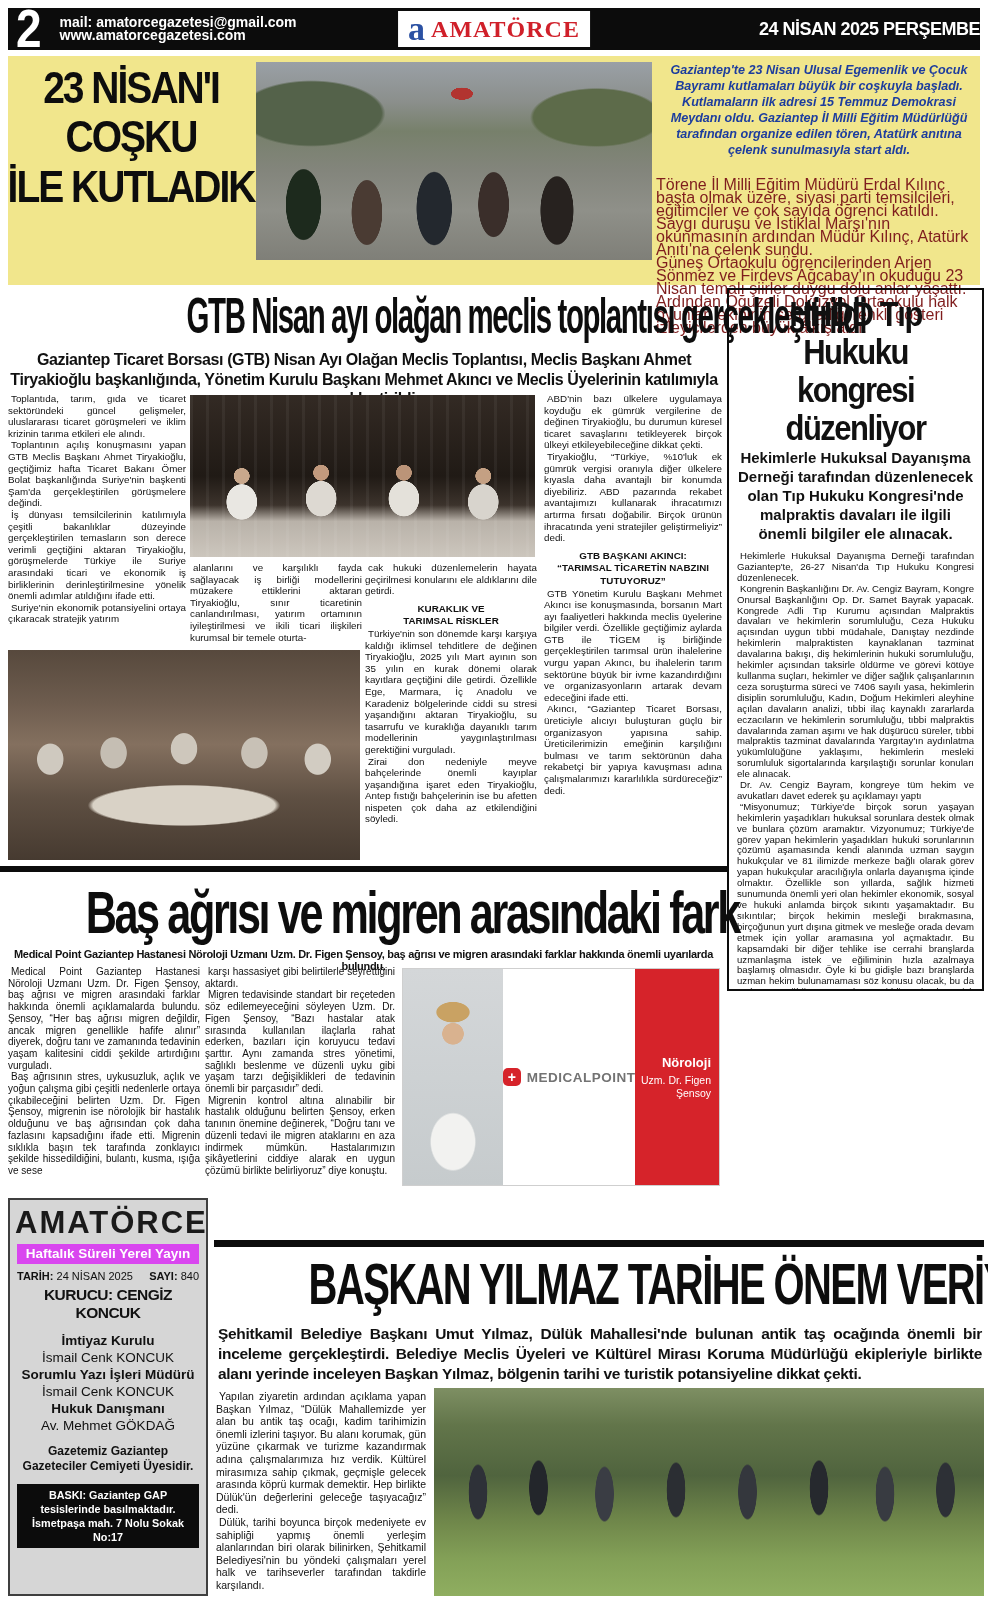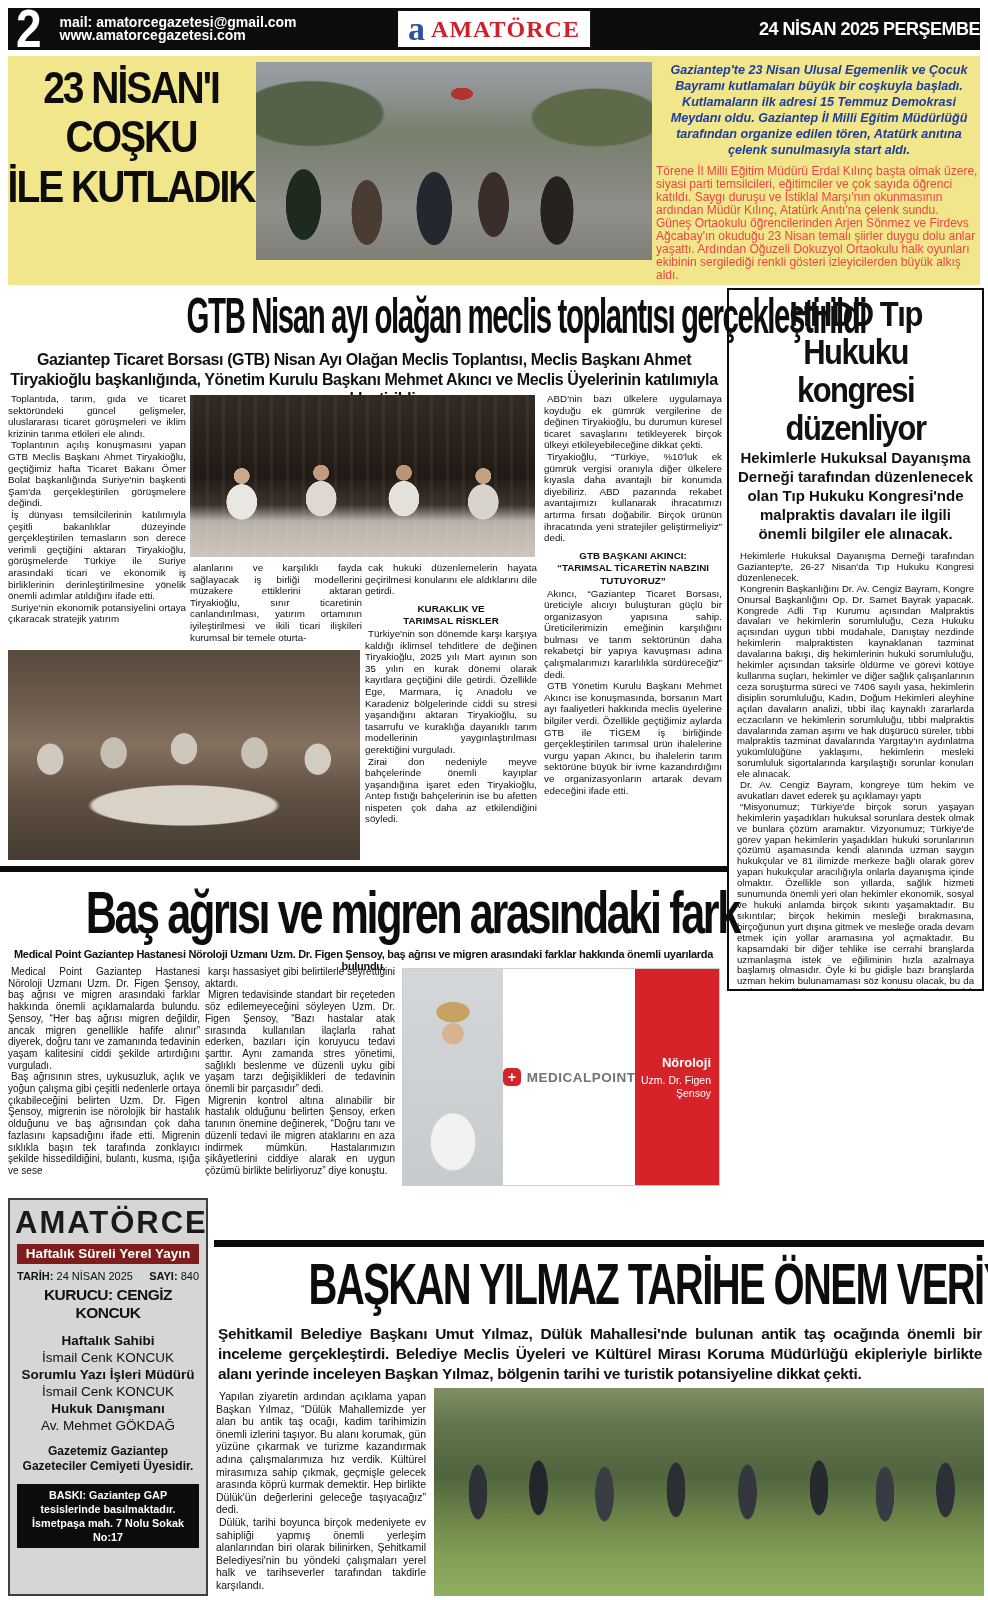--- a/index.html
+++ b/index.html
@@ -22,21 +22,21 @@
             letter-spacing:-0.5px;white-space:nowrap;}
 
   
   .yellow{left:8px;top:56px;width:972px;height:229px;background:#f1e68c;}
   .nisan-h{left:6px;top:64px;width:250px;text-align:center;font-weight:bold;color:#0d0d0d;
            font-size:39px;line-height:44px;letter-spacing:-2px;transform:scaleY(1.12);
            transform-origin:center top;}
   .nisan-col{left:656px;top:62px;width:326px;}
   .nisan-lead{color:#1d3d9e;font-weight:bold;font-style:italic;font-size:12.6px;line-height:16px;
               text-align:center;}
-  .nisan-body{color:#ef4444;font-size:12px;line-height:13px;margin-top:7px;text-align:left;}
+  .nisan-body{color:#7f1d1d;font-size:16px;line-height:13px;margin-top:20px;text-align:left;}
   .nisan-body p{margin:0;}
 
   
   .photo{overflow:hidden;}
   .ph-ceremony{left:256px;top:62px;width:396px;height:198px;background:
     radial-gradient(ellipse 18px 10px at 52% 16%, #b23430 60%, transparent 62%),
     radial-gradient(ellipse 30px 60px at 12% 72%, #1d2a1d 58%, transparent 60%),
     radial-gradient(ellipse 26px 55px at 28% 76%, #4a3b33 58%, transparent 60%),
     radial-gradient(ellipse 30px 62px at 45% 74%, #23282e 58%, transparent 60%),
     radial-gradient(ellipse 26px 55px at 60% 72%, #3a2e2a 58%, transparent 60%),
@@ -124,21 +124,21 @@
   .mp-red{width:88px;height:100%;background:#d6232a;color:#fff;display:flex;flex-direction:column;
           justify-content:center;align-items:flex-end;padding:0 8px 0 4px;box-sizing:border-box;
           text-align:right;}
   .mp-dept{font-weight:bold;font-size:13px;margin-bottom:4px;}
   .mp-doc{font-size:10.5px;line-height:13px;}
 
   
   .mast{left:8px;top:1198px;width:200px;height:398px;background:#d6d6d6;border:2px solid #3f3f3f;
         box-sizing:border-box;text-align:center;padding:6px 5px;overflow:hidden;}
   .mast-title{font-weight:bold;font-size:31px;letter-spacing:2px;line-height:34px;color:#1a1a1a;}
-  .mast-bar{background:#7f1d1d;color:#fff;font-weight:bold;font-size:13.5px;line-height:20px;
+  .mast-bar{background:#d946ef;color:#fff;font-weight:bold;font-size:13.5px;line-height:20px;
             margin:4px 2px;}
   .mast-date{display:flex;justify-content:space-between;font-size:11px;padding:2px 2px;}
   .mast-date b{font-weight:bold;}
   .mast-founder{font-weight:bold;font-size:15.5px;letter-spacing:-0.5px;margin:2px 0 10px 0;}
   .mast-role-t{font-weight:bold;font-size:13.5px;line-height:17px;}
   .mast-role-n{font-size:13.5px;line-height:17px;}
   .mast-addr{font-size:10.5px;line-height:13px;margin-top:14px;}
   .mast-member{font-weight:bold;font-size:12px;line-height:15px;margin-top:10px;}
   .mast-print{background:#0c0c0c;color:#fff;font-weight:bold;font-size:10.8px;line-height:14px;
               margin:10px 2px 0 2px;padding:4px 2px;}
@@ -209,22 +209,22 @@
     <p>Türkiye'nin son dönemde karşı karşıya kaldığı iklimsel tehditlere de değinen Tiryakioğlu, 2025 yılı Mart ayının son 35 yılın en kurak dönemi olarak kayıtlara geçtiğini dile getirdi. Özellikle Ege, Marmara, İç Anadolu ve Karadeniz bölgelerinde ciddi su stresi yaşandığını aktaran Tiryakioğlu, su tasarrufu ve kuraklığa dayanıklı tarım modellerinin yaygınlaştırılması gerektiğini vurguladı.</p>
     <p>Zirai don nedeniyle meyve bahçelerinde önemli kayıplar yaşandığına işaret eden Tiryakioğlu, Antep fıstığı bahçelerinin ise bu afetten nispeten çok daha az etkilendiğini söyledi.</p>
   </div>
 
   <div class="abs news gtb-c4">
     <p>ABD'nin bazı ülkelere uygulamaya koyduğu ek gümrük vergilerine de değinen Tiryakioğlu, bu durumun küresel ticaret savaşlarını tetikleyerek birçok ülkeyi etkileyebileceğine dikkat çekti.</p>
     <p>Tiryakioğlu, “Türkiye, %10'luk ek gümrük vergisi oranıyla diğer ülkelere kıyasla daha avantajlı bir konumda diyebiliriz. ABD pazarında rekabet avantajımızı kullanarak ihracatımızı artırma fırsatı doğabilir. Birçok ürünün ihracatında yeni stratejiler geliştirmeliyiz” dedi.</p>
     <p class="nh">GTB BAŞKANI AKINCI:</p>
     <p class="nh2">“TARIMSAL TİCARETİN NABZINI</p>
     <p class="nh2">TUTUYORUZ”</p>
+    <p>GTB Yönetim Kurulu Başkanı Mehmet Akıncı ise konuşmasında, borsanın Mart ayı faaliyetleri hakkında meclis üyelerine bilgiler verdi. Özellikle geçtiğimiz aylarda GTB ile TİGEM iş birliğinde gerçekleştirilen tarımsal ürün ihalelerine vurgu yapan Akıncı, bu ihalelerin tarım sektörüne büyük bir ivme kazandırdığını ve organizasyonların artarak devam edeceğini ifade etti.</p>
     <p>Akıncı, “Gaziantep Ticaret Borsası, üreticiyle alıcıyı buluşturan güçlü bir organizasyon yapısına sahip. Üreticilerimizin emeğinin karşılığını bulması ve tarım sektörünün daha rekabetçi bir yapıya kavuşması adına çalışmalarımızı kararlılıkla sürdüreceğiz” dedi.</p>
-    <p>GTB Yönetim Kurulu Başkanı Mehmet Akıncı ise konuşmasında, borsanın Mart ayı faaliyetleri hakkında meclis üyelerine bilgiler verdi. Özellikle geçtiğimiz aylarda GTB ile TİGEM iş birliğinde gerçekleştirilen tarımsal ürün ihalelerine vurgu yapan Akıncı, bu ihalelerin tarım sektörüne büyük bir ivme kazandırdığını ve organizasyonların artarak devam edeceğini ifade etti.</p>
   </div>
 
   <div class="abs photo ph-meeting"></div>
 
   <div class="abs hhdd">
     <div class="hhdd-title">
       <div>HHDD Tıp Hukuku</div>
       <div>kongresi</div>
       <div>düzenliyor</div>
     </div>
@@ -266,21 +266,21 @@
   </div>
 
   <div class="abs mast">
     <div class="mast-title">AMATÖRCE</div>
     <div class="mast-bar">Haftalık Süreli Yerel Yayın</div>
     <div class="mast-date">
       <span><b>TARİH:</b> <span>24 NİSAN 2025</span></span>
       <span><b>SAYI:</b> <span>840</span></span>
     </div>
     <div class="mast-founder">KURUCU: CENGİZ KONCUK</div>
-    <div class="mast-role-t">Haftalık Sahibi</div>
+    <div class="mast-role-t">İmtiyaz Kurulu</div>
     <div class="mast-role-n">İsmail Cenk KONCUK</div>
     <div class="mast-role-t">Sorumlu Yazı İşleri Müdürü</div>
     <div class="mast-role-n">İsmail Cenk KONCUK</div>
     <div class="mast-role-t">Hukuk Danışmanı</div>
     <div class="mast-role-n">Av. Mehmet GÖKDAĞ</div>
     <div class="mast-member">Gazetemiz Gaziantep Gazeteciler Cemiyeti Üyesidir.</div>
     <div class="mast-print">
       <div>BASKI:  Gaziantep GAP tesislerinde basılmaktadır.</div>
       <div>İsmetpaşa mah. 7 Nolu Sokak No:17</div>
     </div>

